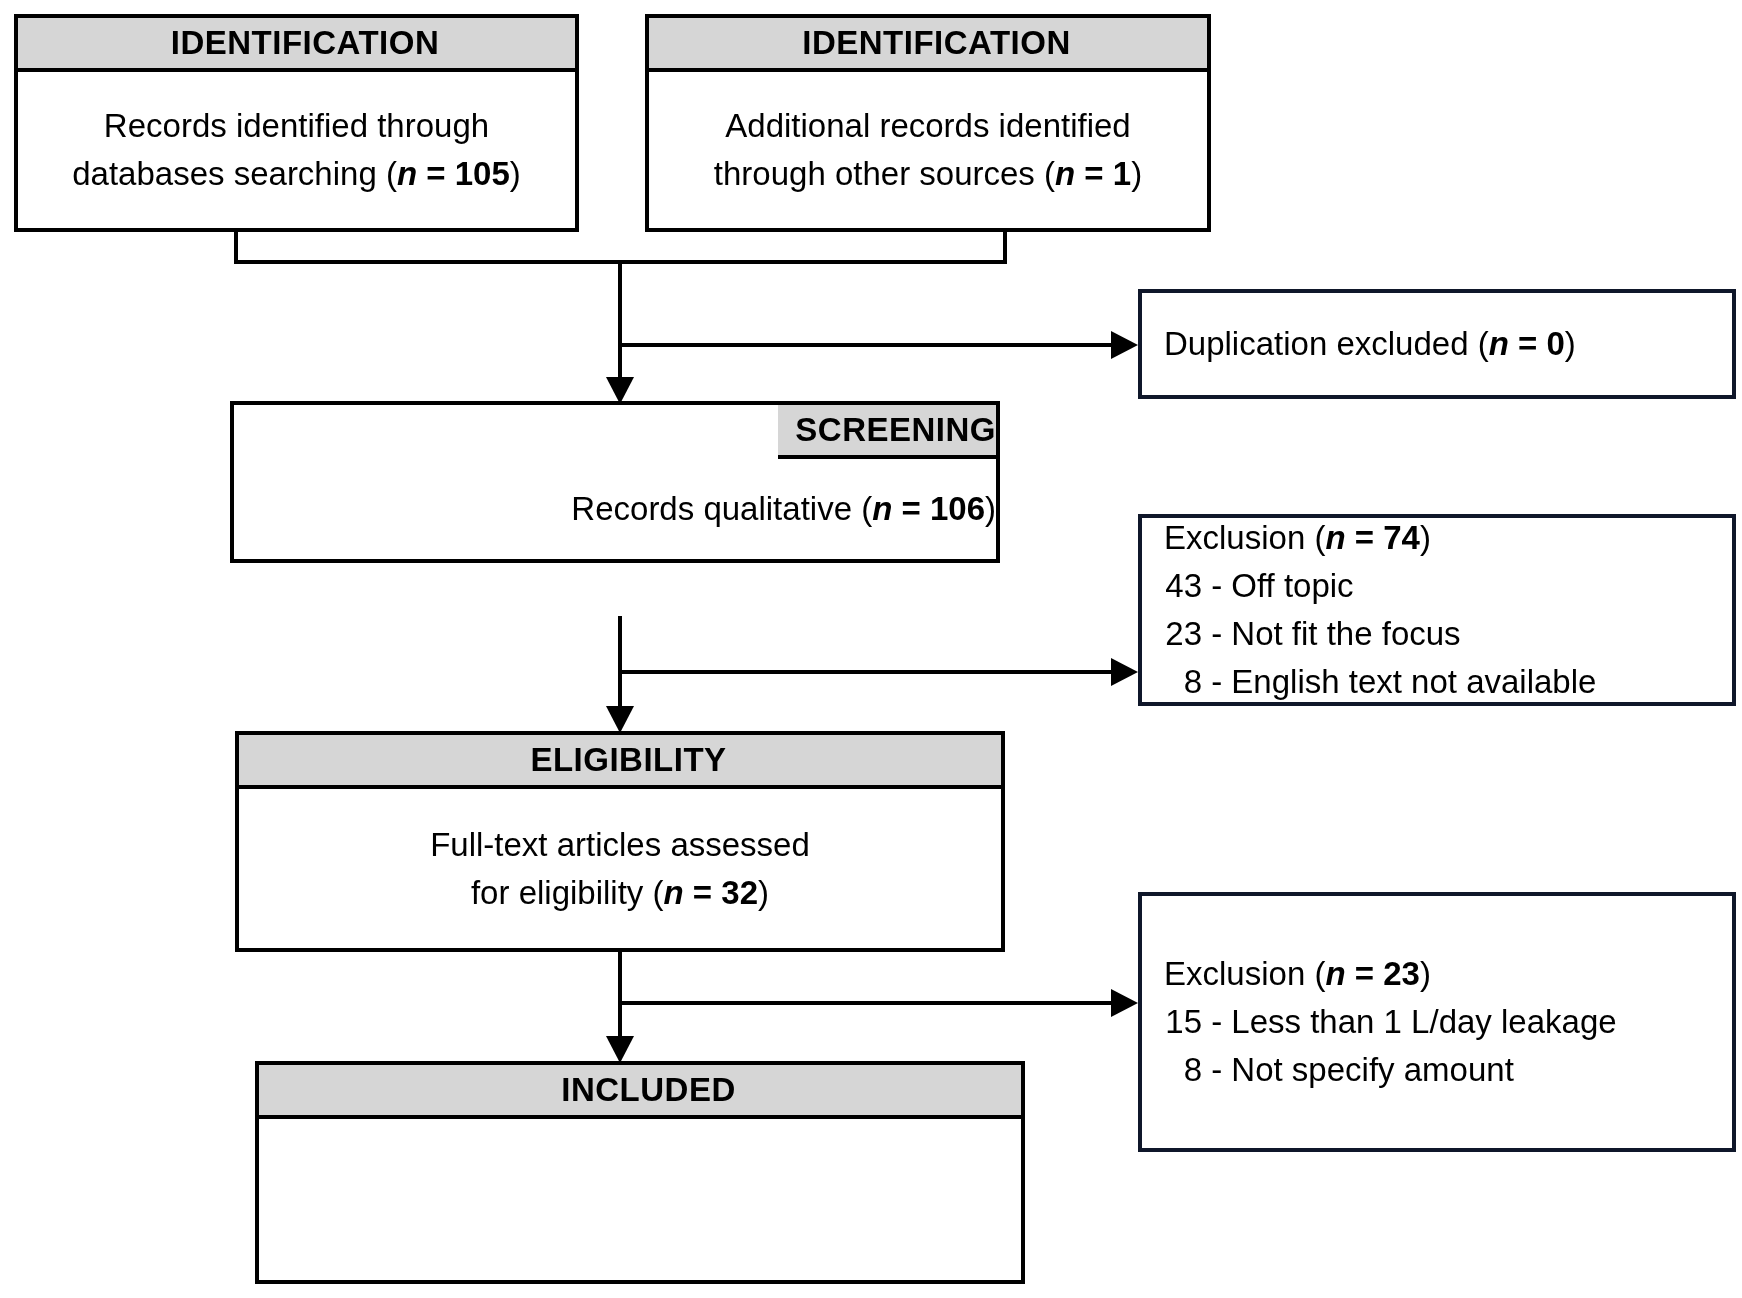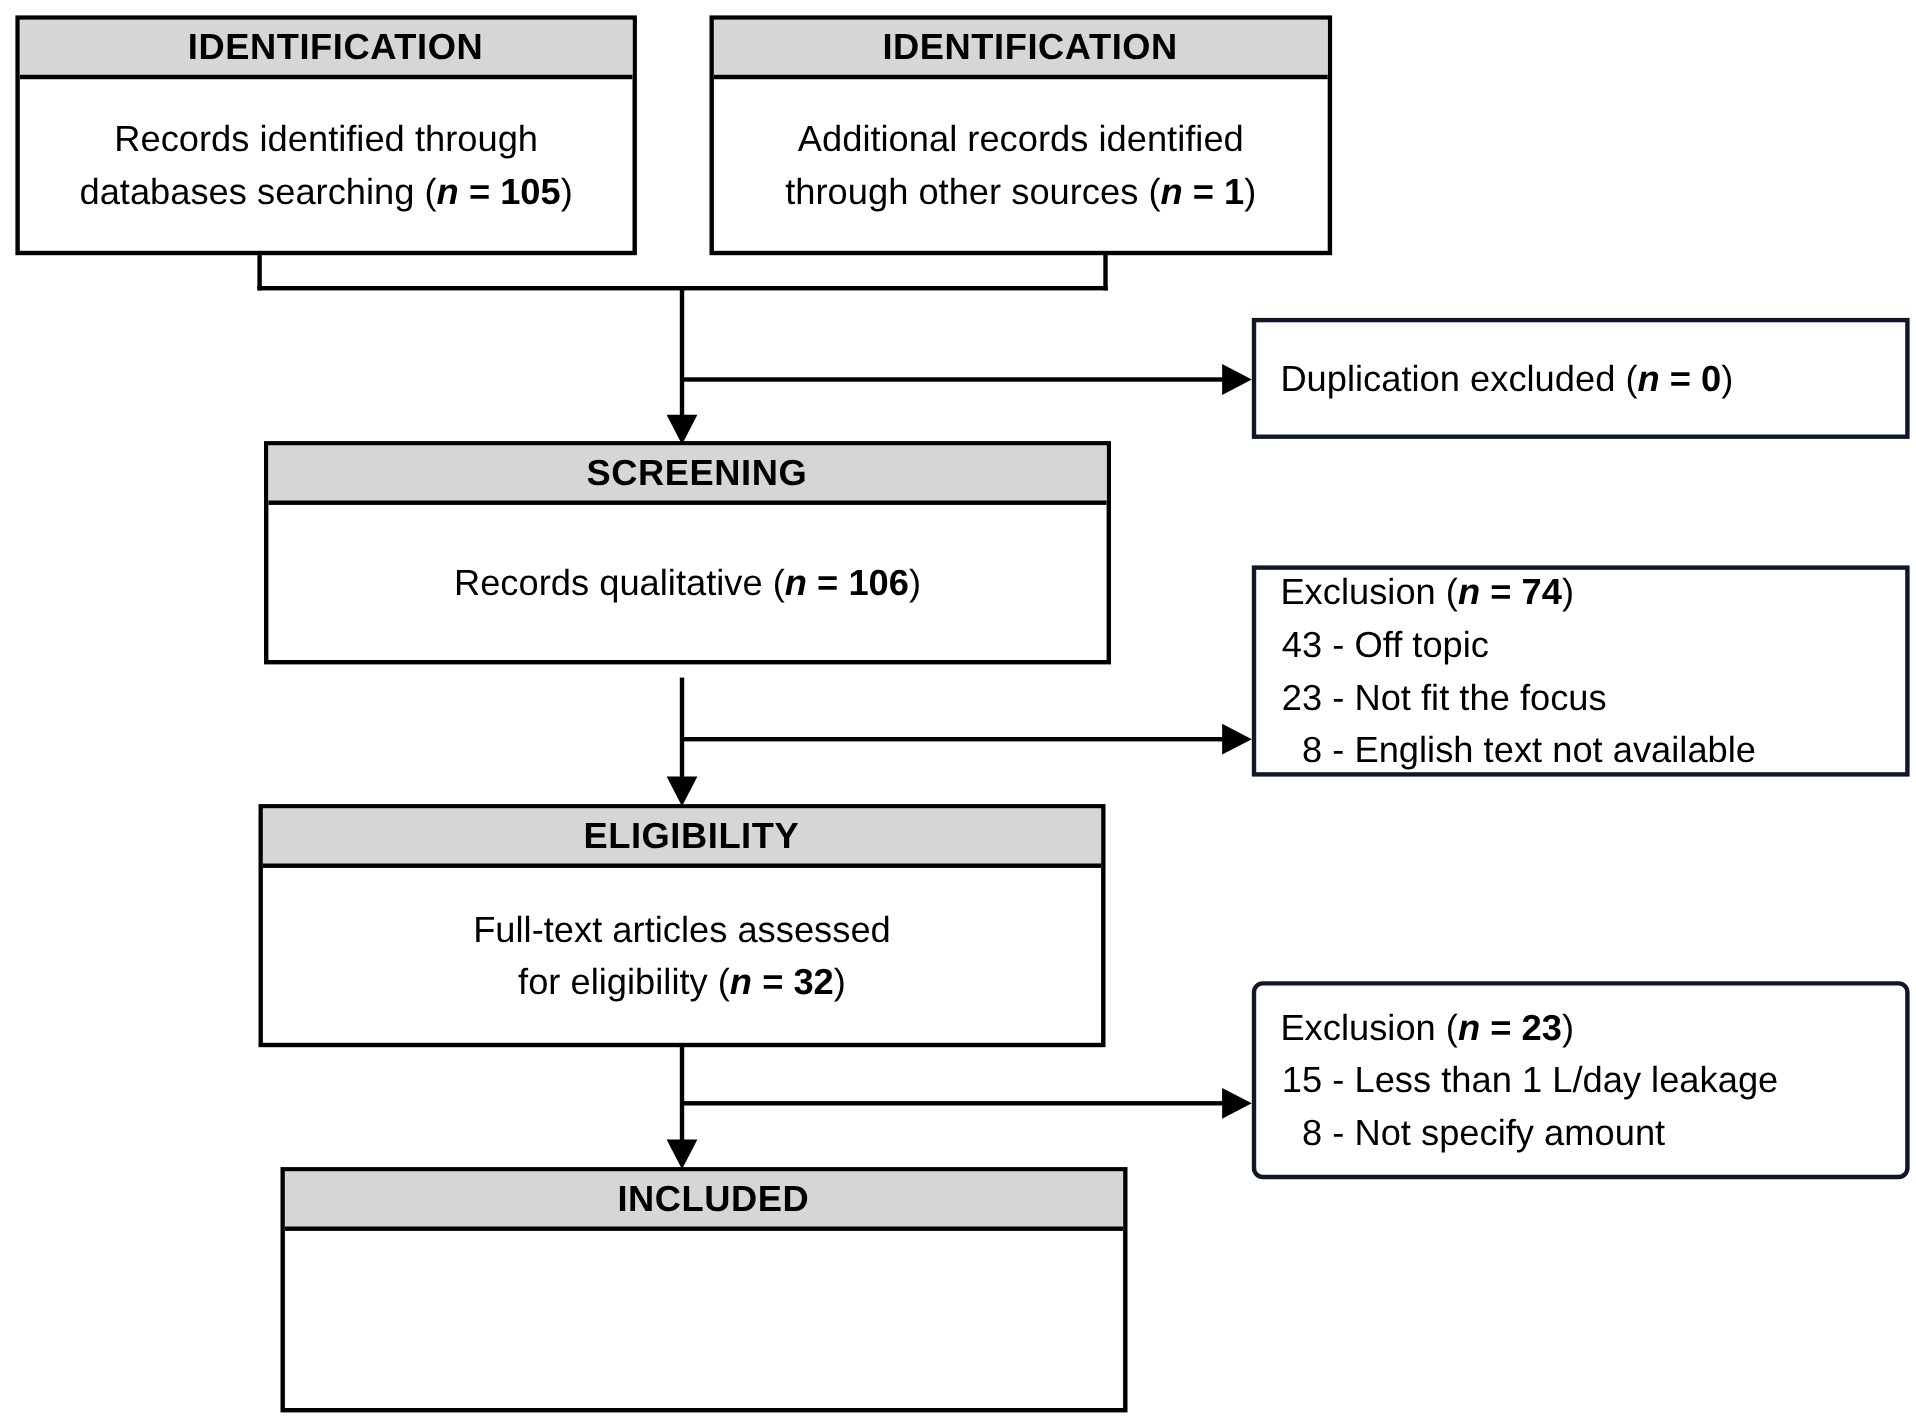--- a/index.html
+++ b/index.html
@@ -104,21 +104,21 @@
   <div class="stage-box" style="left:645px; top:14px; width:566px; height:218px;">
     <div class="stage-header">IDENTIFICATION</div>
     <div class="stage-body">
       <div class="line">
         <span>Additional records identified</span><br>
         <span>through other sources (</span><span class="nvar">n</span><span class="nbold"> = </span><span class="nbold">1</span><span>)</span>
       </div>
     </div>
   </div>
 
-  <div class="stage-box" style="left:240px; top:401px; width:770px; height:203px;">
+  <div class="stage-box" style="left:230px; top:401px; width:770px; height:162px;align-items:flex-end;">
     <div class="stage-header">SCREENING</div>
     <div class="stage-body">
       <div class="line">
         <span>Records qualitative (</span><span class="nvar">n</span><span class="nbold"> = </span><span class="nbold">106</span><span>)</span>
       </div>
     </div>
   </div>
 
   <div class="stage-box" style="left:235px; top:731px; width:770px; height:221px;">
     <div class="stage-header">ELIGIBILITY</div>
@@ -148,21 +148,21 @@
       <span class="count">43</span><span> - </span><span>Off topic</span>
     </div>
     <div class="line">
       <span class="count">23</span><span> - </span><span>Not fit the focus</span>
     </div>
     <div class="line">
       <span class="count">8</span><span> - </span><span>English text not available</span>
     </div>
   </div>
 
-  <div class="side-box" style="left:1138px; top:892px; width:598px; height:180px;border-radius:10px;">
+  <div class="side-box" style="left:1138px; top:892px; width:598px; height:260px;">
     <div class="line">
       <span>Exclusion (</span><span class="nvar">n</span><span class="nbold"> = </span><span class="nbold">23</span><span>)</span>
     </div>
     <div class="line">
       <span class="count">15</span><span> - </span><span>Less than 1 L/day leakage</span>
     </div>
     <div class="line">
       <span class="count">8</span><span> - </span><span>Not specify amount</span>
     </div>
   </div>

